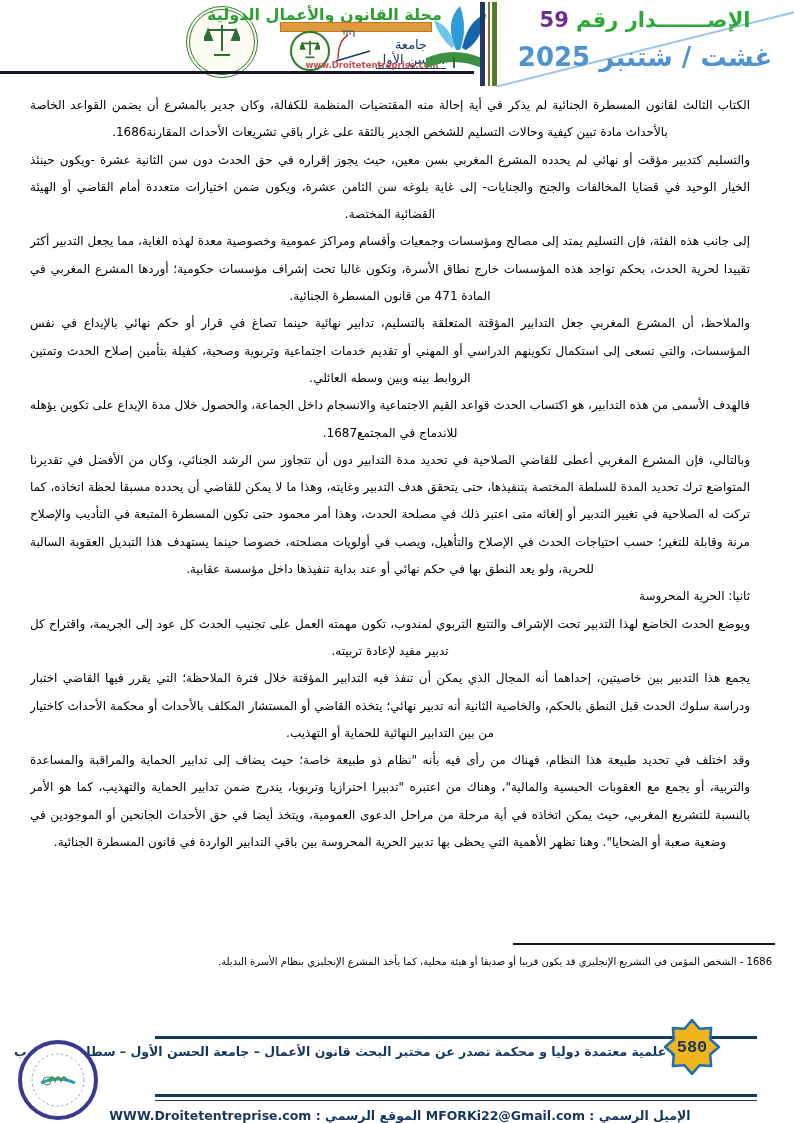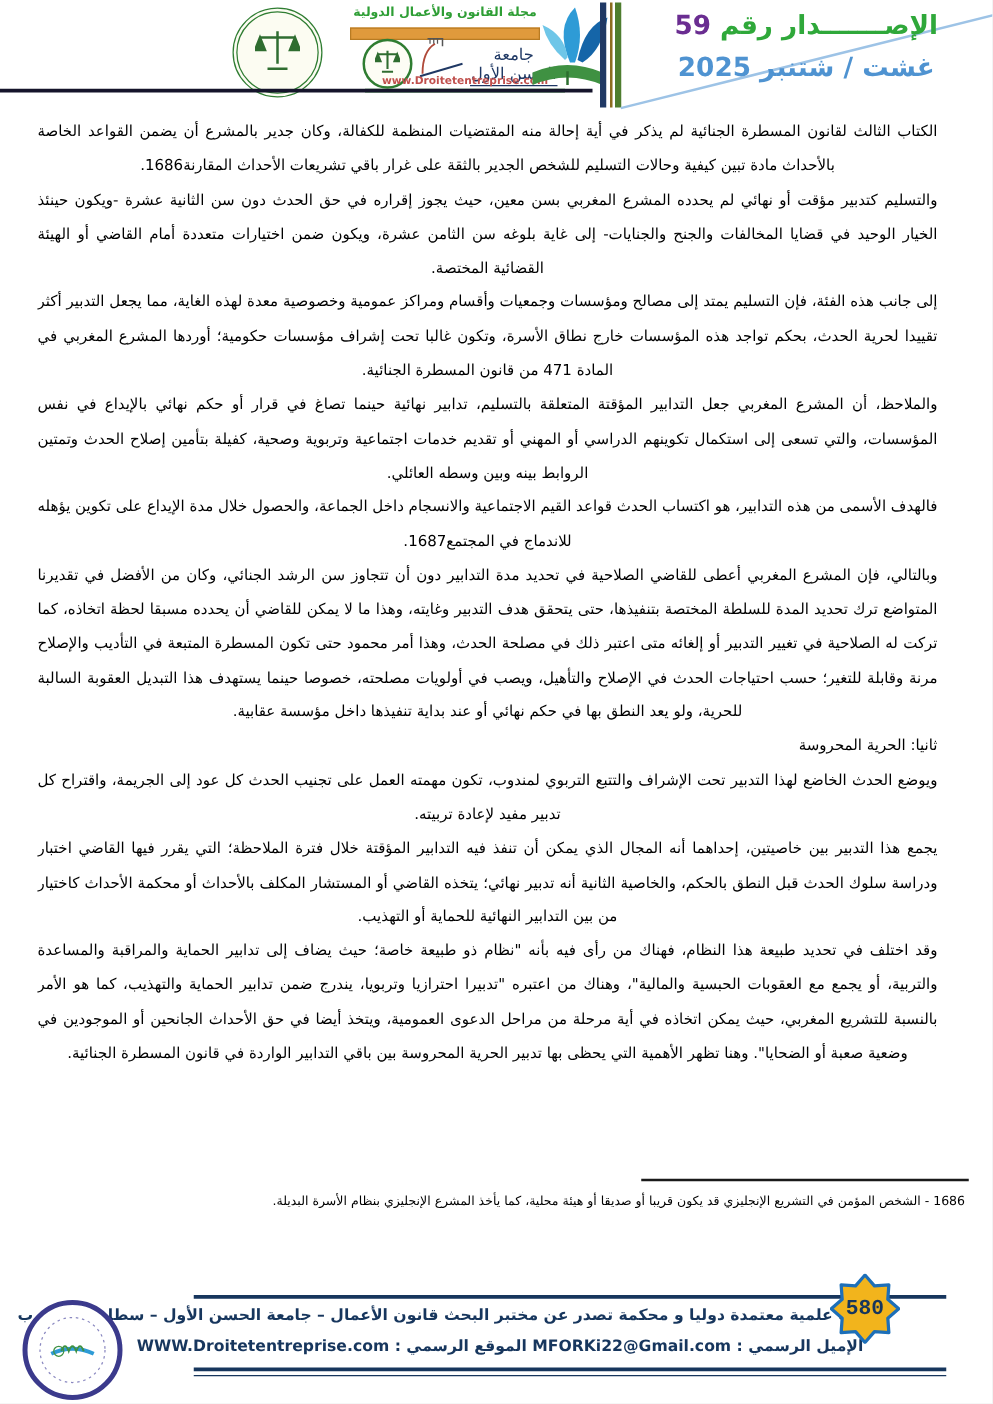--- a/index.html
+++ b/index.html
@@ -18,21 +18,21 @@
     letter-spacing:.3px;
   }
   .lab-logo {
     position:absolute; left:186px; top:6px; width:64px; height:64px;
     border-radius:50%; border:4px double #2f7d32; background:#fcfcf2;
     display:flex; align-items:center; justify-content:center;
   }
   .journal-logo { position:absolute; left:258px; top:5px; width:226px; height:66px; }
   .j-title {
     position:absolute; right:42px; top:0; width:172px;
-    color:#2e9e35; font-weight:bold; font-size:10px;
+    color:#2e9e35; font-weight:bold; font-size:16px;
     direction:rtl; text-align:center; white-space:nowrap;
   }
   .j-band {
     position:absolute; right:52px; top:17px; width:150px; height:8px;
     background:#e09a3c; border:1px solid #b87b22;
   }
   .j-mini-logo {
     position:absolute; left:32px; top:26px; width:36px; height:36px;
     border-radius:50%; border:2px solid #2f7d32; background:#fdfdf5;
     display:flex; align-items:center; justify-content:center;
@@ -50,21 +50,21 @@
   }
   .j-leaf { position:absolute; right:-8px; top:-3px; }
   .header-rule { position:absolute; left:0; top:71px; width:474px; height:3px; background:#15142b; }
   .divider-bars { position:absolute; left:480px; top:2px; height:84px; display:flex; }
   .divider-bars .b1 { width:5px; height:100%; background:#1f3864; margin-right:3px; }
   .divider-bars .b2 { width:2px; height:100%; background:#8c6d1f; margin-right:2px; }
   .divider-bars .b3 { width:5px; height:100%; background:#4e7d2e; }
   .issue-block { position:absolute; left:502px; top:8px; width:286px; direction:rtl; text-align:center; z-index:2; }
   .issue-line1 { color:#2fa83a; font-weight:bold; font-size:21px; white-space:nowrap; }
   .issue-line1 .num { color:#6a2d91; }
-  .issue-line2 { color:#4f93d1; font-weight:bold; font-size:21px; margin-top:10px; white-space:nowrap; }
+  .issue-line2 { color:#4f93d1; font-weight:bold; font-size:26px; margin-top:10px; white-space:nowrap; }
   .diag-line {
     position:absolute; left:492px; top:48px; width:310px; height:2px;
     background:#9dc3e6; transform:rotate(-14deg); z-index:1;
   }
 
   
   .article {
     position:absolute; top:92px; right:44px; left:30px; height:846px;
     direction:rtl; text-align:justify; overflow:hidden;
     font-size:12px; line-height:27.3px;
@@ -79,21 +79,21 @@
     font-size:10px; line-height:15px; color:#000;
   }
   .footnote.n1 { top:954px; }
   .footnote.n2 { top:992px; }
 
   
   .f-rule-top { position:absolute; left:155px; top:1036px; width:602px; height:3px; background:#17365d; }
   .f-line { position:absolute; left:100px; width:600px; direction:rtl; text-align:center;
             color:#17365d; font-weight:bold; font-size:12.5px; white-space:nowrap; }
   .f-line.l1 { top:1044px; }
-  .f-line.l2 { top:1069px; }
+  .f-line.l2 { top:1108px; }
   .f-rule-bottom  { position:absolute; left:155px; top:1094px; width:602px; height:3px; background:#17365d; }
   .f-rule-bottom2 { position:absolute; left:155px; top:1100px; width:602px; height:1px; background:#17365d; }
   .page-badge { position:absolute; left:664px; top:1019px; width:56px; height:56px;font-family:Liberation Mono, monospace; }
   .page-badge .num {
     position:absolute; inset:0; display:flex; align-items:center; justify-content:center;
     color:#17365d; font-weight:bold; font-size:17px;
   }
   .stamp {
     position:absolute; left:18px; top:1040px; width:72px; height:72px;
     border-radius:50%; border:4px solid #3b3a8c; background:#fff;

